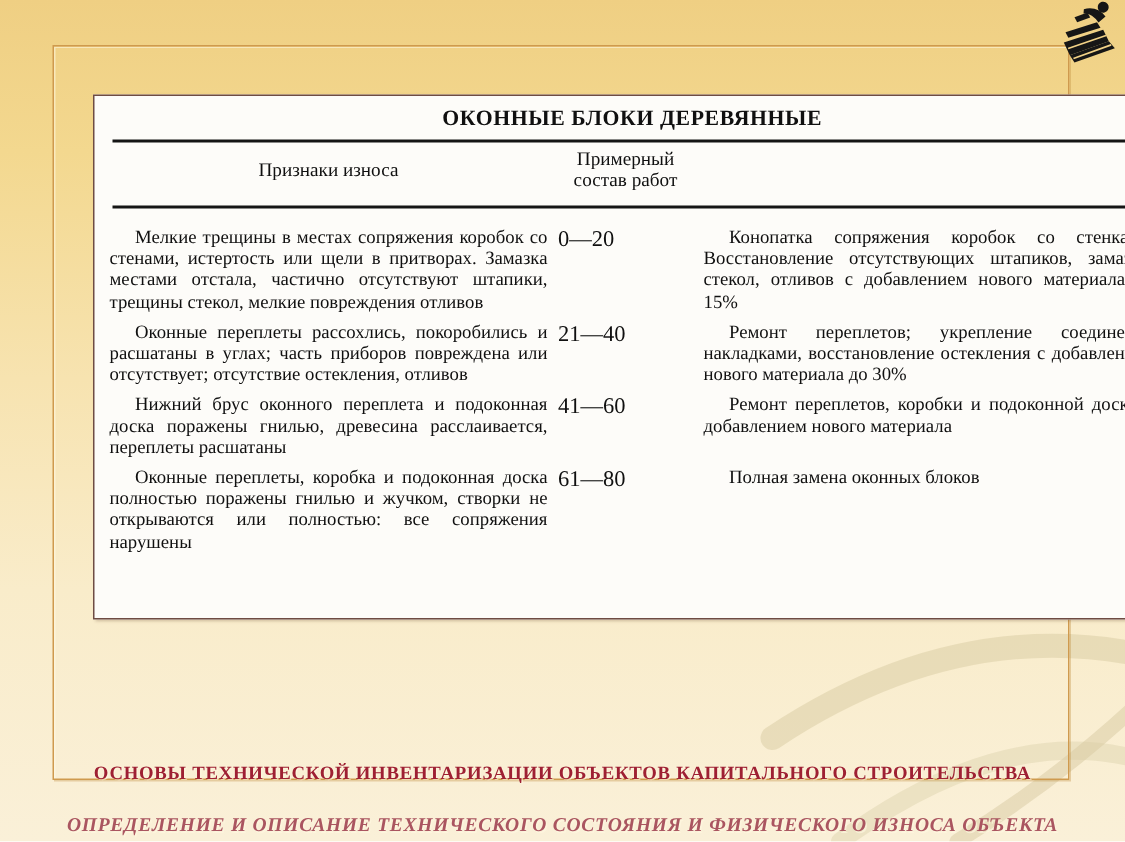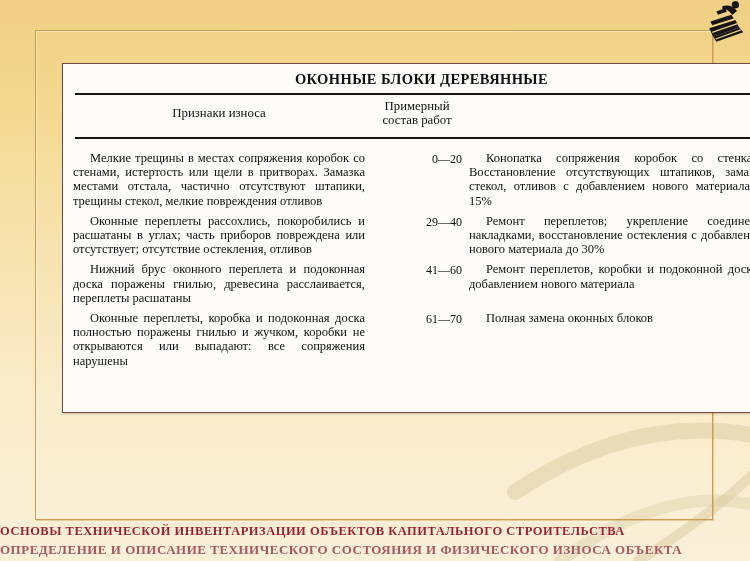--- a/index.html
+++ b/index.html
@@ -32,26 +32,26 @@
   }
   .rule{border-top:2px solid #151515;margin:5px 2px 0 2px;}
   .grid{display:grid;grid-template-columns:292px 90px auto;column-gap:7px;}
   .t-head{align-items:center;padding:5px 0 5px 0;}
   .th{text-align:center;font-size:12.8px;line-height:13.5px;}
   .th.c2{max-width:84px;justify-self:center;}
   .t-body{padding-top:12px;display:flex;flex-direction:column;gap:6px;}
   .cell-signs,.cell-works{
     font-size:12.5px;line-height:14.2px;text-align:justify;text-indent:17px;
   }
-  .cell-wear{font-size:12px;text-align:right;padding-top:1px;}
-  .footer{position:absolute;left:0;right:0;bottom:3px;text-align:left;
+  .cell-wear{font-size:15px;text-align:left;padding-top:1px;}
+  .footer{position:absolute;left:0;right:0;bottom:3px;text-align:center;
     font-weight:bold;letter-spacing:.5px;
     text-shadow:1px 1px 0 rgba(255,248,225,0.65);}
   .footer .f1{font-size:12.5px;color:#9e2033;}
-  .footer .f2{font-size:13px;color:#aa5560;margin-top:3px;}
+  .footer .f2{font-size:13px;color:#aa5560;margin-top:19px;font-style:italic;}
 </style>
 </head>
 <body>
 
 <div class="slide">
 
   <svg class="deco" viewBox="0 0 750 561" xmlns="http://www.w3.org/2000/svg">
     <path d="M515 492 Q 635 412 758 436" stroke="#dbcda6" stroke-width="16" fill="none" opacity="0.55" stroke-linecap="round"></path>
     <path d="M560 561 Q 668 482 758 506" stroke="#e3d8b6" stroke-width="12" fill="none" opacity="0.6" stroke-linecap="round"></path>
     <path d="M638 561 Q 702 522 758 470" stroke="#d8caa2" stroke-width="10" fill="none" opacity="0.5" stroke-linecap="round"></path>
@@ -90,33 +90,33 @@
     <div class="t-body">
 
       <div class="grid">
         <div class="cell-signs">Мелкие трещины в местах сопряжения коробок со стенами, истертость или щели в притворах. Замазка местами отстала, частично отсутствуют штапики, трещины стекол, мелкие повреждения отливов</div>
         <div class="cell-wear">0—20</div>
         <div class="cell-works">Конопатка сопряжения коробок со стенками. Восстановление отсутствующих штапиков, замазки, стекол, отливов с добавлением нового материала до 15%</div>
       </div>
 
       <div class="grid">
         <div class="cell-signs">Оконные переплеты рассохлись, покоробились и расшатаны в углах; часть приборов повреждена или отсутствует; отсутствие остекления, отливов</div>
-        <div class="cell-wear">29—40</div>
+        <div class="cell-wear">21—40</div>
         <div class="cell-works">Ремонт переплетов; укрепление соединений накладками, восстановление остекления с добавлением нового материала до 30%</div>
       </div>
 
       <div class="grid">
         <div class="cell-signs">Нижний брус оконного переплета и подоконная доска поражены гнилью, древесина расслаивается, переплеты расшатаны</div>
         <div class="cell-wear">41—60</div>
         <div class="cell-works">Ремонт переплетов, коробки и подоконной доски с добавлением нового материала</div>
       </div>
 
       <div class="grid">
-        <div class="cell-signs">Оконные переплеты, коробка и подоконная доска полностью поражены гнилью и жучком, коробки не открываются или выпадают: все сопряжения нарушены</div>
-        <div class="cell-wear">61—70</div>
+        <div class="cell-signs">Оконные переплеты, коробка и подоконная доска полностью поражены гнилью и жучком, створки не открываются или полностью: все сопряжения нарушены</div>
+        <div class="cell-wear">61—80</div>
         <div class="cell-works">Полная замена оконных блоков</div>
       </div>
 
     </div>
   </div>
 
   <div class="footer">
     <div class="f1">ОСНОВЫ ТЕХНИЧЕСКОЙ ИНВЕНТАРИЗАЦИИ  ОБЪЕКТОВ КАПИТАЛЬНОГО СТРОИТЕЛЬСТВА</div>
     <div class="f2">ОПРЕДЕЛЕНИЕ И ОПИСАНИЕ ТЕХНИЧЕСКОГО СОСТОЯНИЯ И ФИЗИЧЕСКОГО ИЗНОСА ОБЪЕКТА</div>
   </div>

